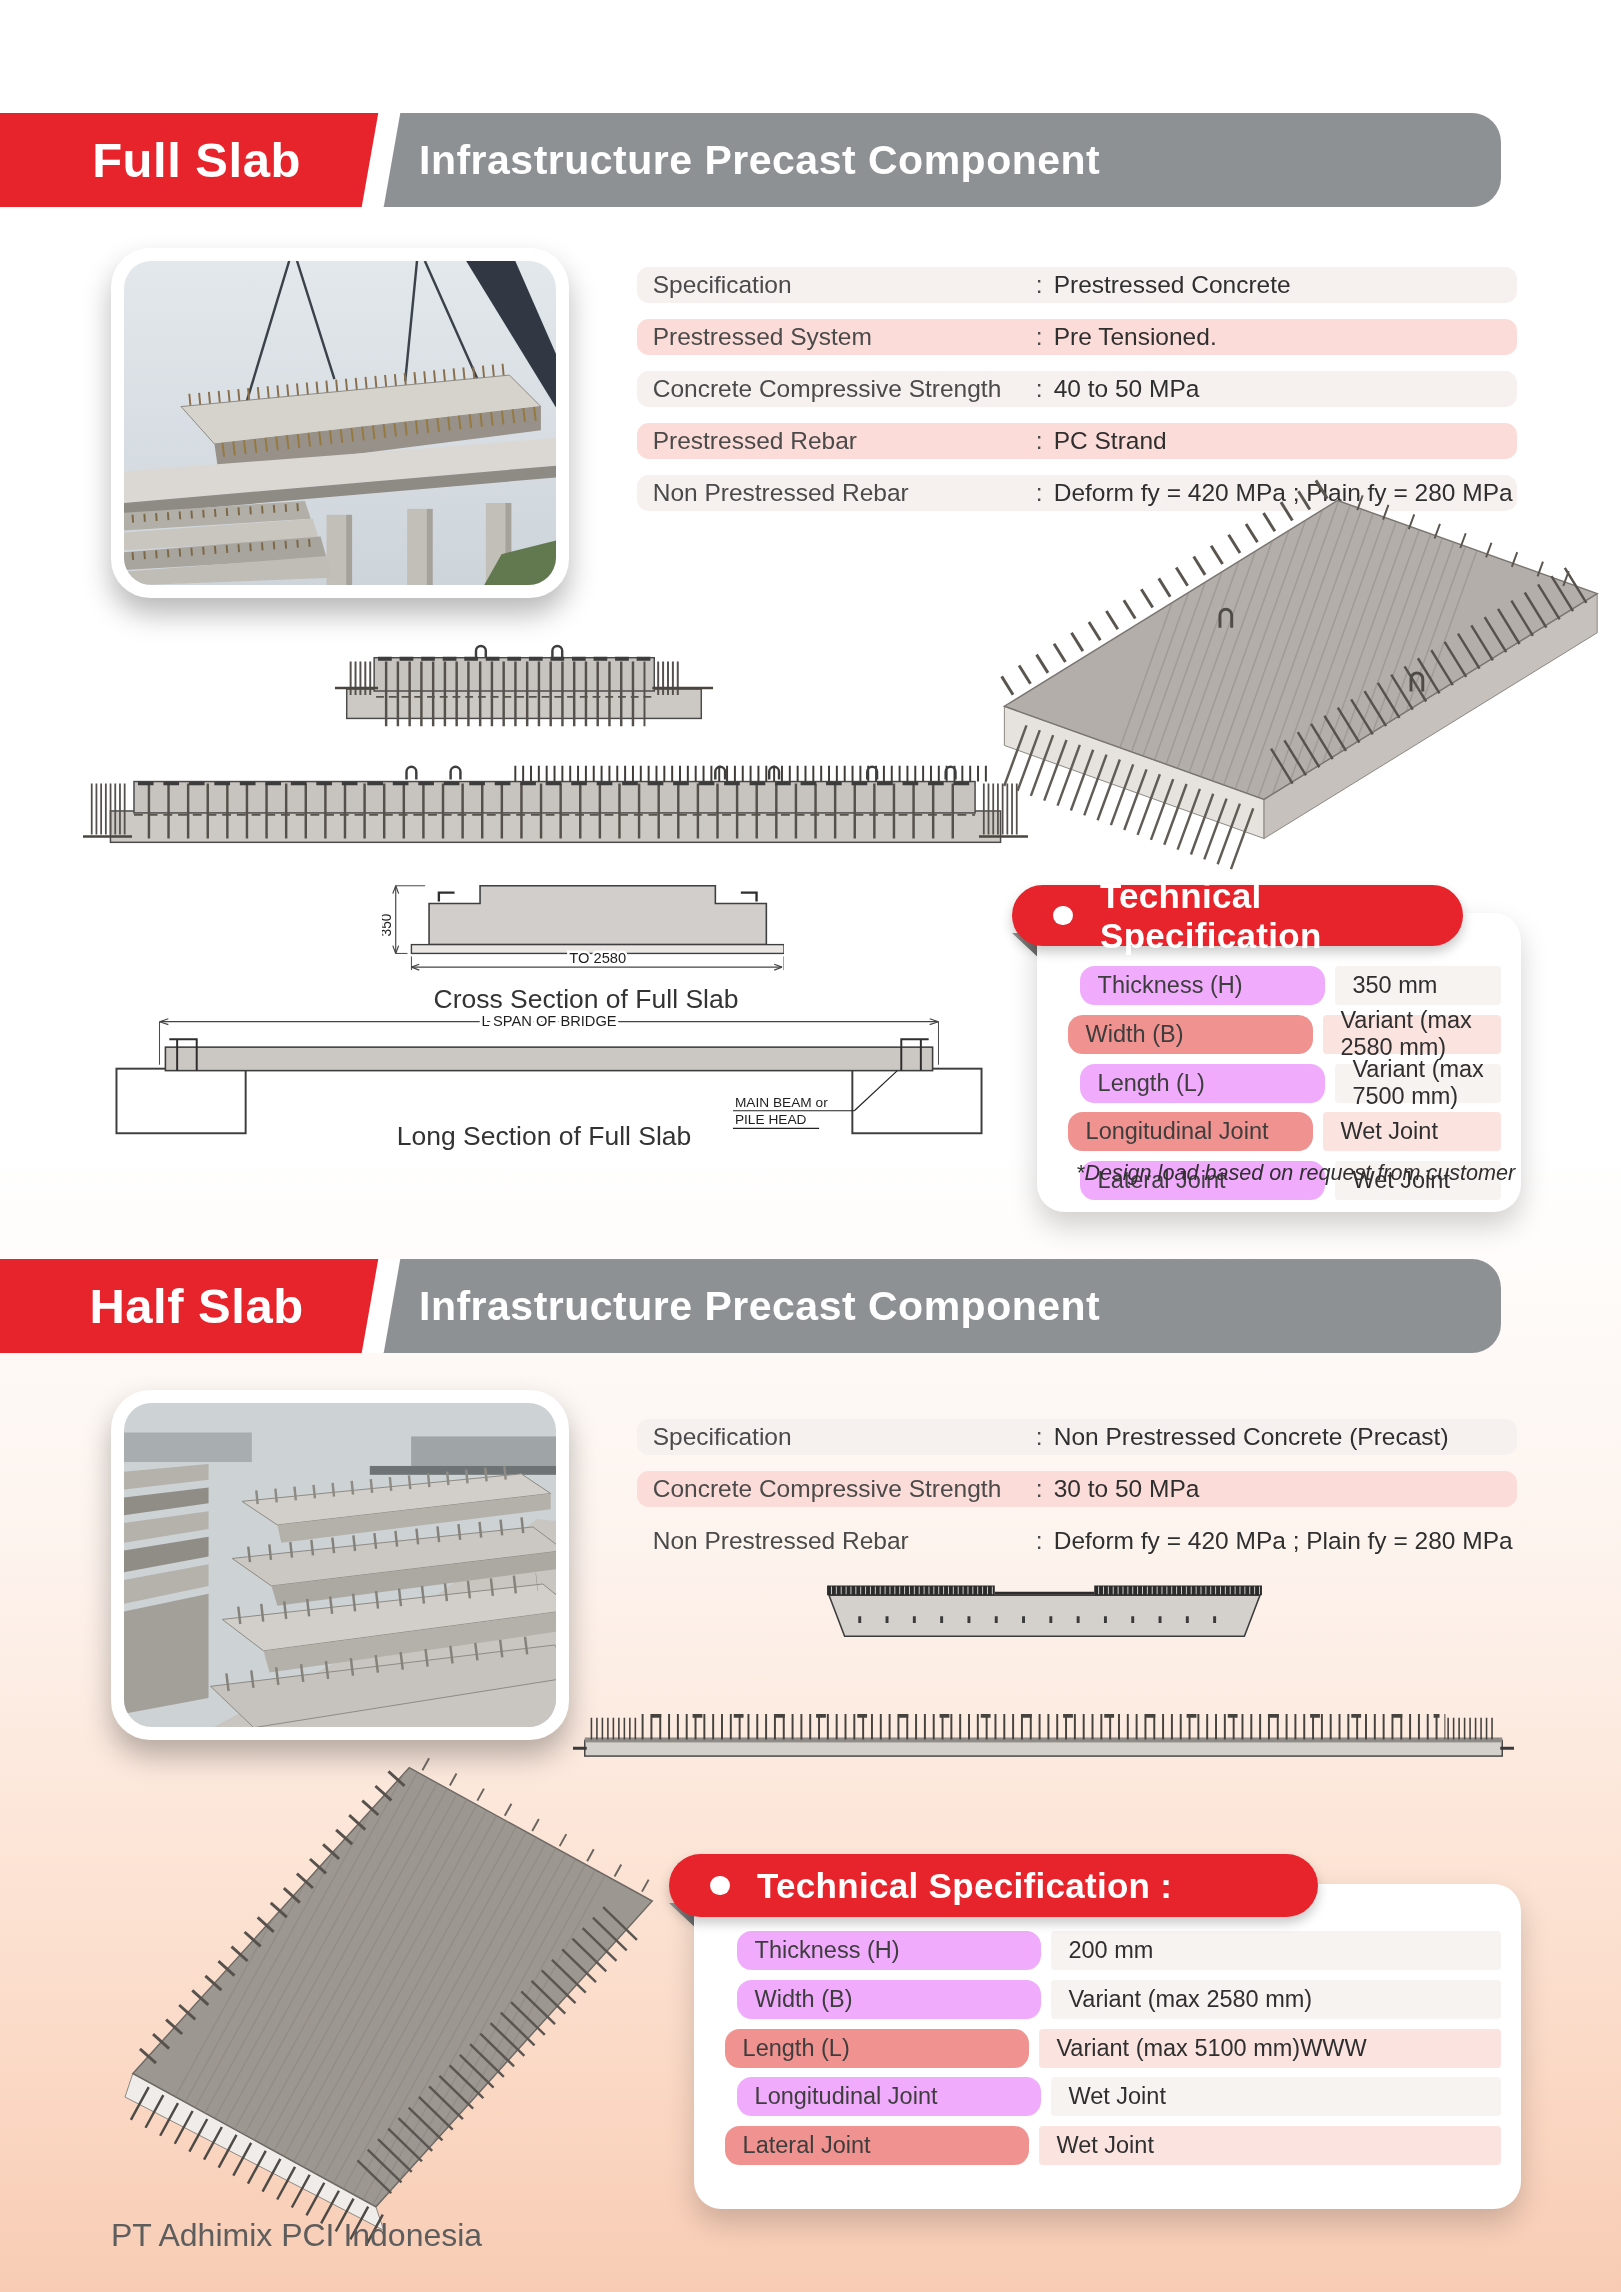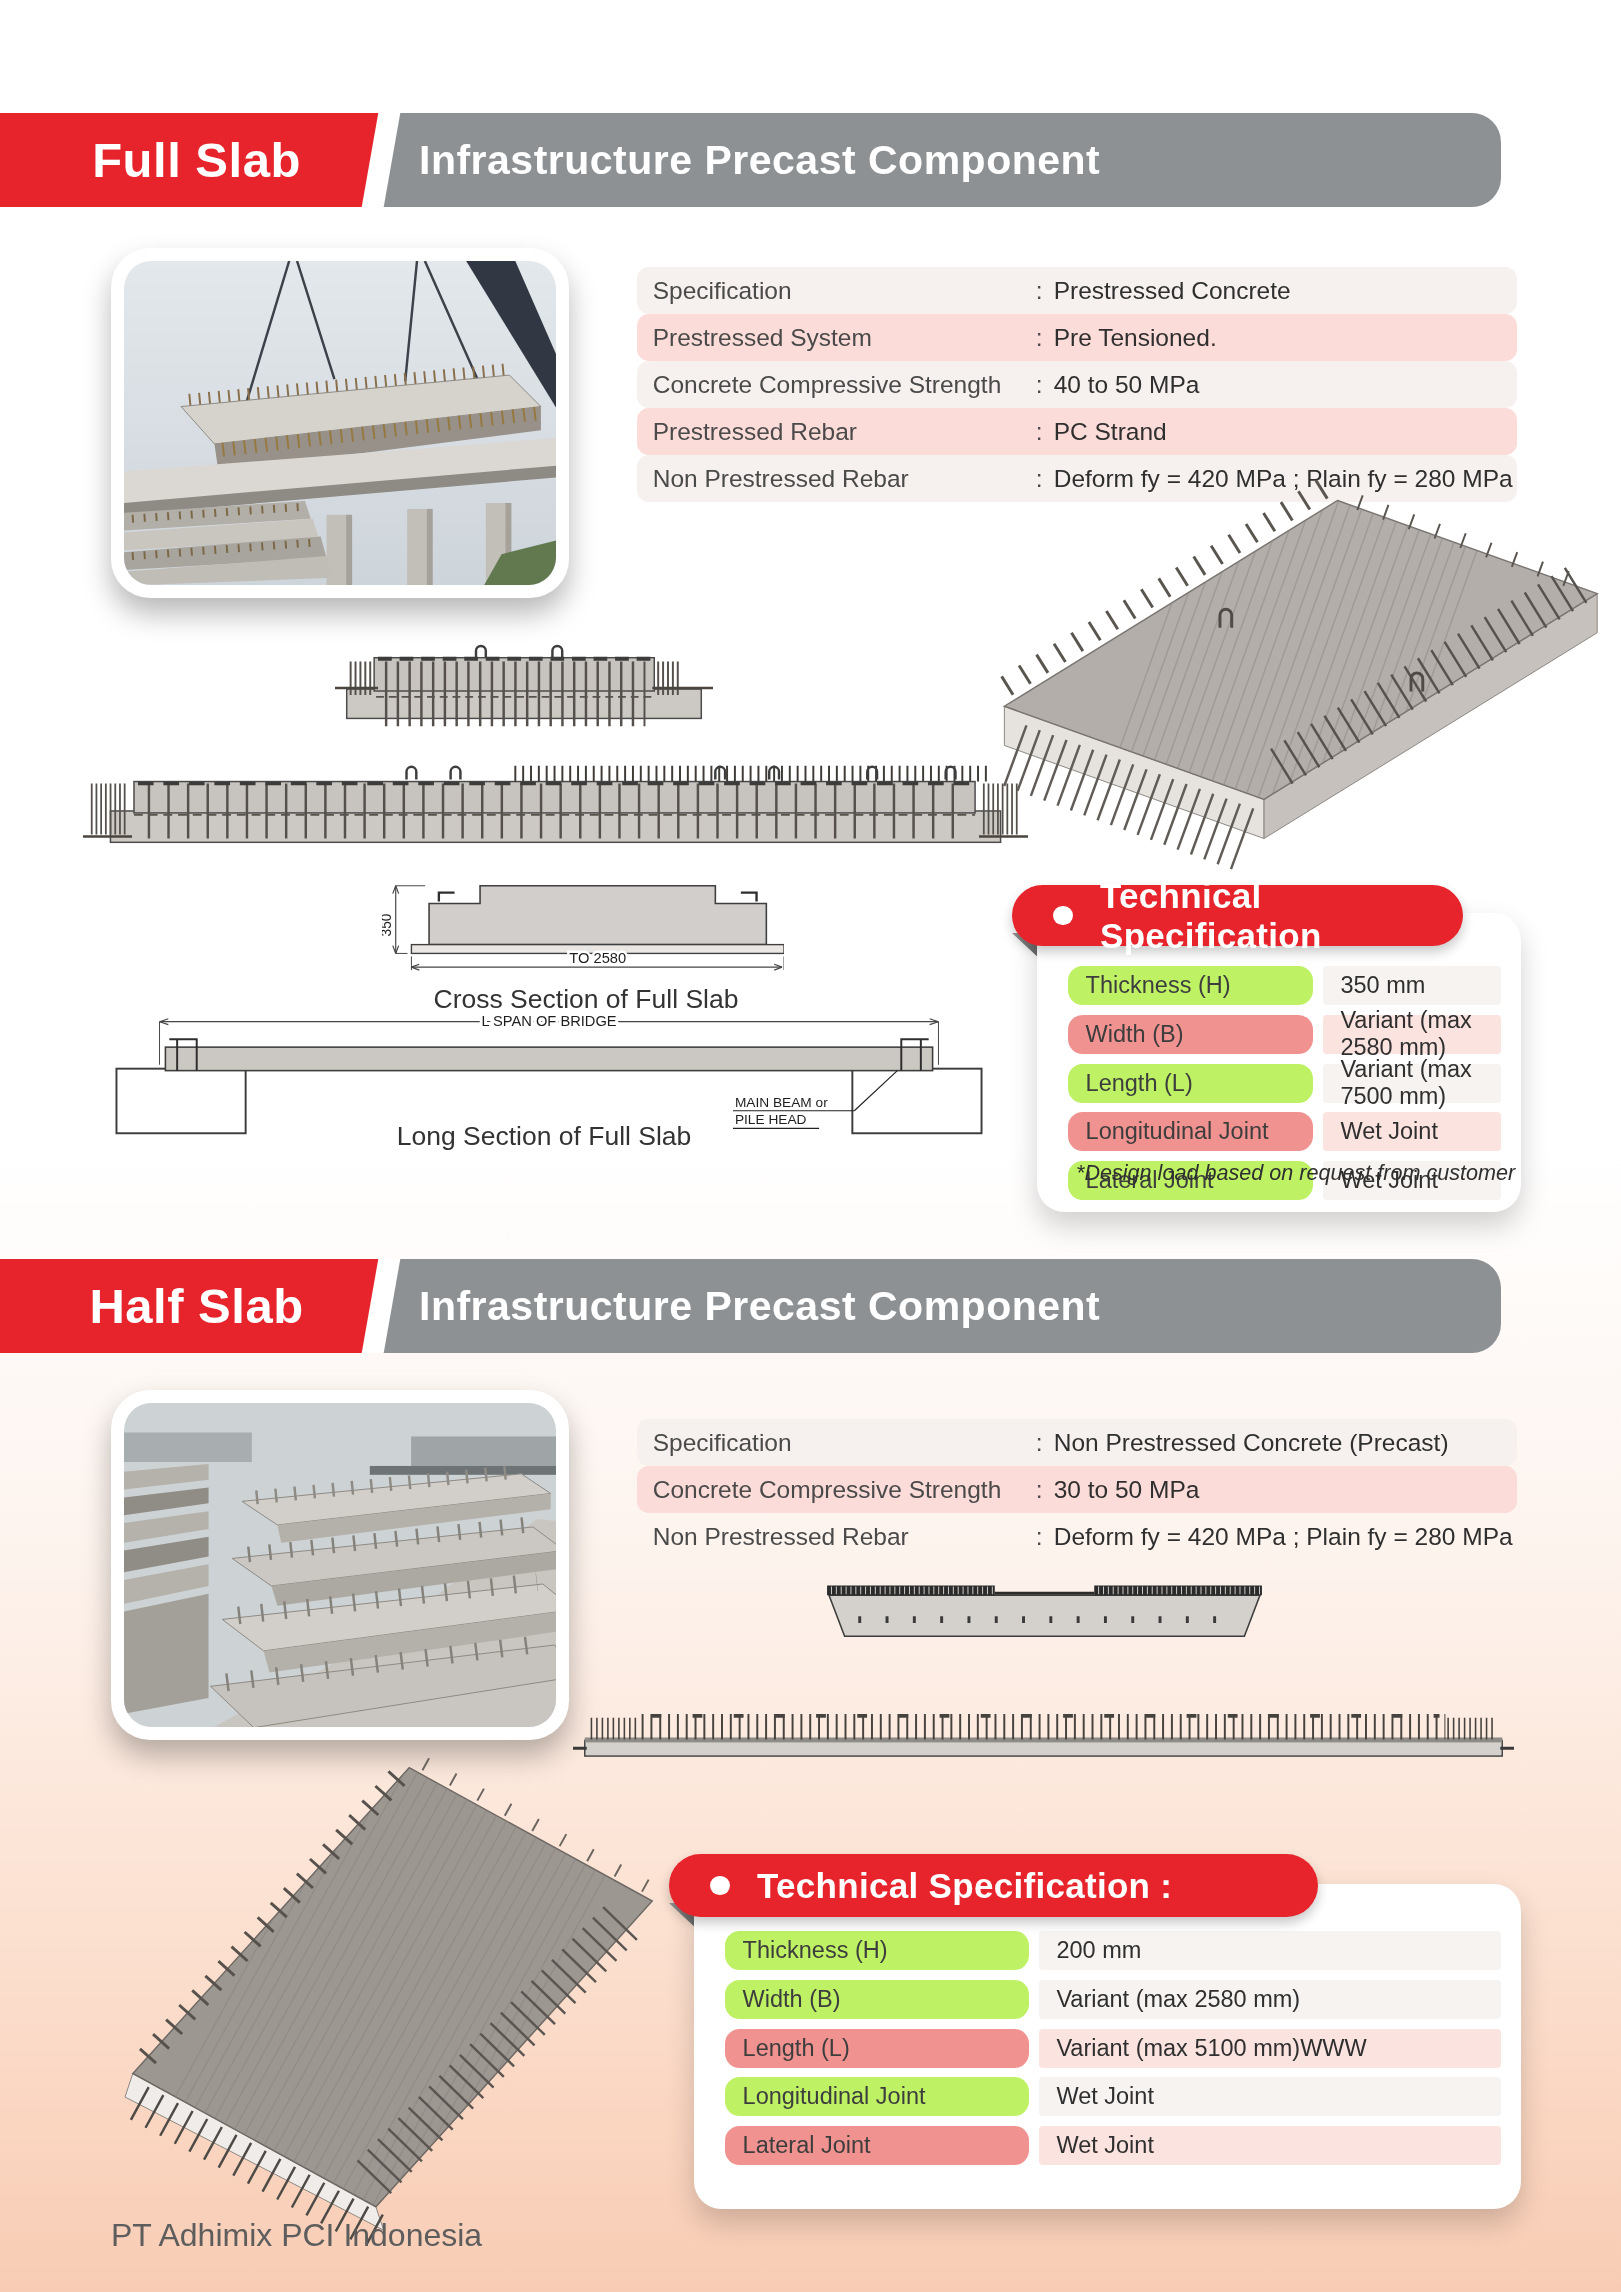--- a/index.html
+++ b/index.html
@@ -16,40 +16,40 @@
   .hdr .graybar{position:absolute;left:372px;top:0;width:1129px;height:94px;background:#8e9194;border-radius:0 29px 29px 0;
     display:flex;align-items:center;}
   .hdr .graybar-label{padding-left:47px;color:#fff;font-size:41px;font-weight:600;letter-spacing:0.5px;}
   .hdr .gap{position:absolute;left:370px;top:0;width:21.6px;height:94px;background:#fff;transform:skewX(-10deg);}
   
   .photo-frame{position:absolute;width:458px;height:350px;background:#fff;border-radius:39px;padding:12.7px;box-sizing:border-box;
     box-shadow:0 15.7px 29px rgba(0,0,0,.28);}
   .photo-frame svg{display:block;width:100%;height:100%;border-radius:27.4px;}
   
   .spec-list{position:absolute;width:880px;}
-  .spec-row{display:flex;align-items:center;height:47px;margin-bottom:0;border-radius:11.8px;font-size:24.5px;}
+  .spec-row{display:flex;align-items:center;height:36px;margin-bottom:16px;border-radius:11.8px;font-size:24.5px;}
   .spec-row .lab{width:372px;padding-left:15.7px;color:#4a4a4a;}
   .spec-row .colon{width:29px;text-align:center;color:#4a4a4a;}
   .spec-row .val{flex:1;color:#2f2f2f;font-weight:500;}
   .bg-light{background:#f6f1ee;}
   .bg-pink{background:#fbdcd8;}
   .bg-none{background:transparent;}
   
   .tech-card{position:absolute;background:#fff;border-radius:27.4px;box-shadow:0 13.7px 27.4px rgba(0,0,0,.18);box-sizing:border-box;}
   .tech-pill{position:absolute;background:#e7242b;border-radius:39px;display:flex;align-items:center;box-shadow:0 5.9px 11.8px rgba(0,0,0,.22);}
   .tech-pill .dot{width:19.6px;height:19.6px;border-radius:50%;background:#fff;margin-left:41px;margin-right:27.4px;flex:0 0 auto;}
   .tech-pill .t{color:#fff;font-size:35px;font-weight:bold;letter-spacing:0.3px;}
   .fold{position:absolute;background:linear-gradient(135deg,#9a9a9a,#2e2e2e);clip-path:polygon(0 0,100% 0,100% 100%);}
   .tech-rows{position:absolute;left:0;right:0;}
   .tech-row{display:flex;align-items:center;margin:0 19.6px 9.8px 31px;}
   .tech-row .pill{height:39px;border-radius:14.7px;display:flex;align-items:center;padding-left:17.6px;box-sizing:border-box;
     font-size:23.5px;color:#3d3d3d;flex:0 0 auto;}
   .tech-row .vstrip{flex:1;height:39px;margin-left:9.8px;border-radius:3.9px;display:flex;align-items:center;padding-left:17.6px;
     font-size:23.5px;color:#2f2f2f;}
-  .pill-light{background:#bef264;}
+  .pill-light{background:#f0abfc;margin-left:12px;}
   .pill-dark{background:#f0928f;}
   .v-light{background:#f6f3f1;}
   .v-pink{background:#fbe3e0;}
   .tech-note{position:absolute;font-size:21.6px;font-style:italic;color:#2f2f2f;}
   
   .drawing{position:absolute;}
   .caption{position:absolute;font-size:26.5px;color:#333;text-align:center;}
   svg text.cad{font-family:"Liberation Sans","DejaVu Sans",sans-serif;fill:#1e1e1e;}
   .footer{position:absolute;left:111px;top:2217px;font-size:32px;color:#5d5d5d;}
 </style>

